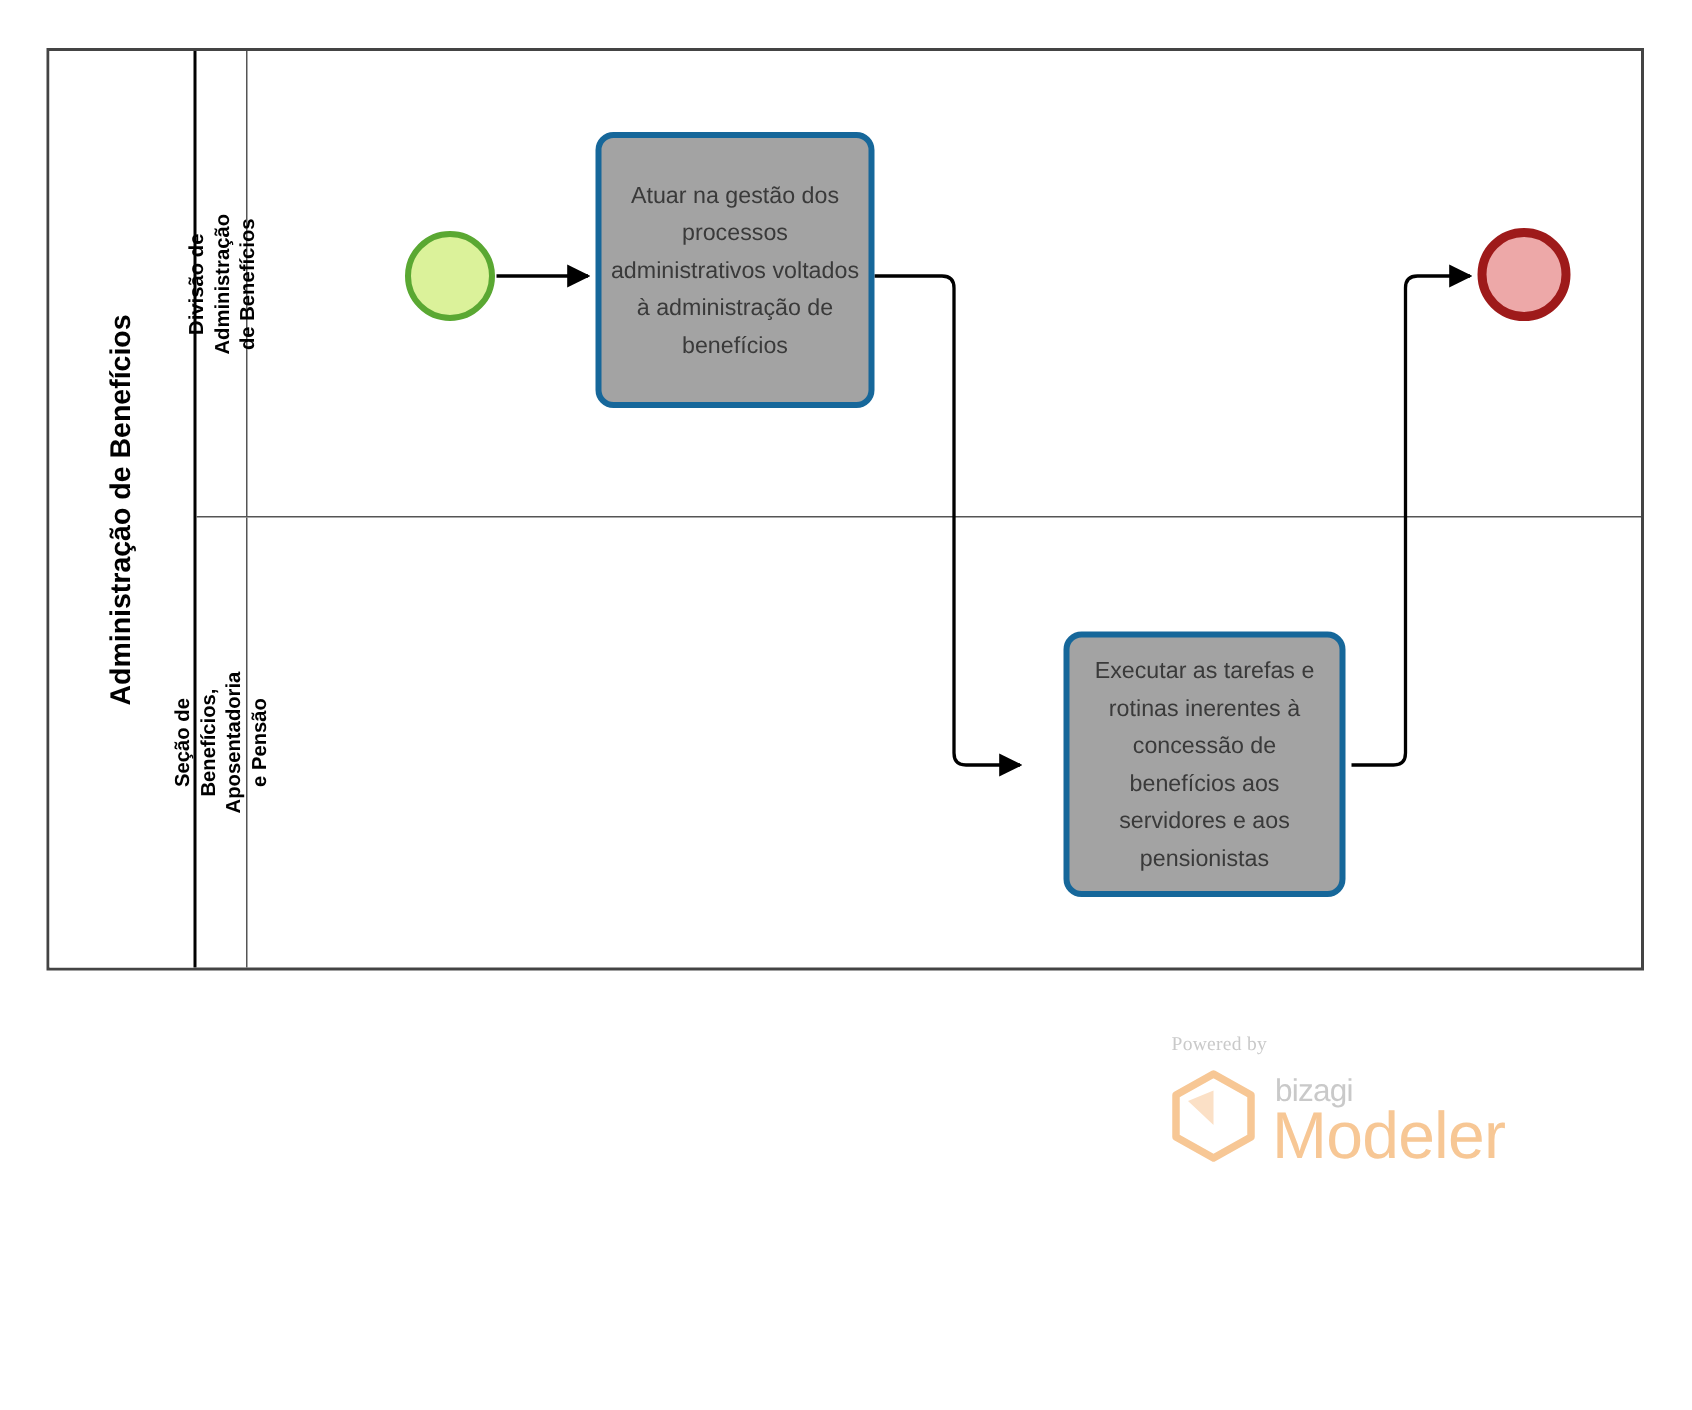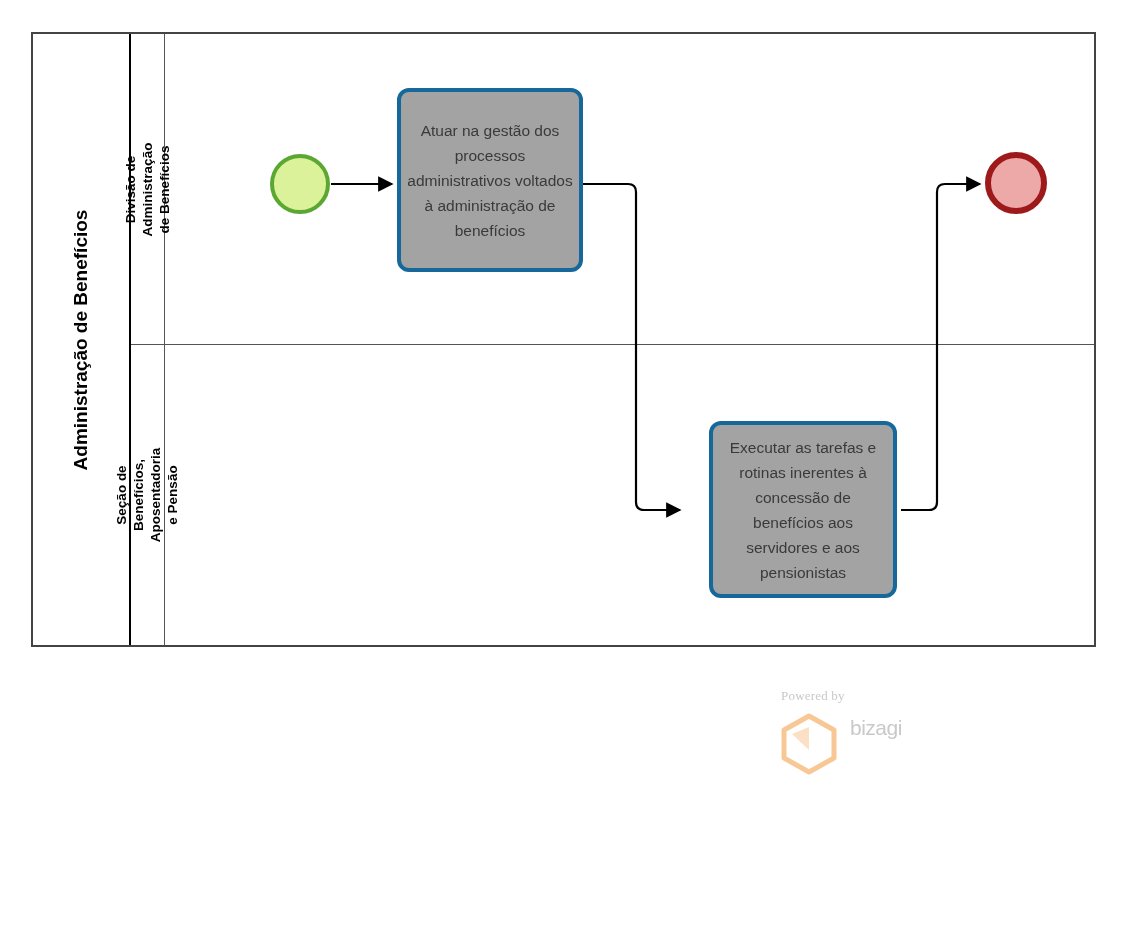--- a/index.html
+++ b/index.html
@@ -255,15 +255,16 @@
   <div class="watermark">
     <div class="wm-powered">Powered by</div>
 
     <svg class="wm-logo" viewBox="0 0 62 62" xmlns="http://www.w3.org/2000/svg">
       <polygon points="31,3 56,17 56,45 31,59 6,45 6,17" fill="none" stroke="#f7c795" stroke-width="5" stroke-linejoin="round"></polygon>
       <polygon points="14,21 31,14 31,37" fill="#fbe0c6"></polygon>
     </svg>
 
     <div class="wm-bizagi">bizagi</div>
 
+    <div class="wm-modeler">Modeler</div>
   </div>
 
 </div>
 
 </body></html>

